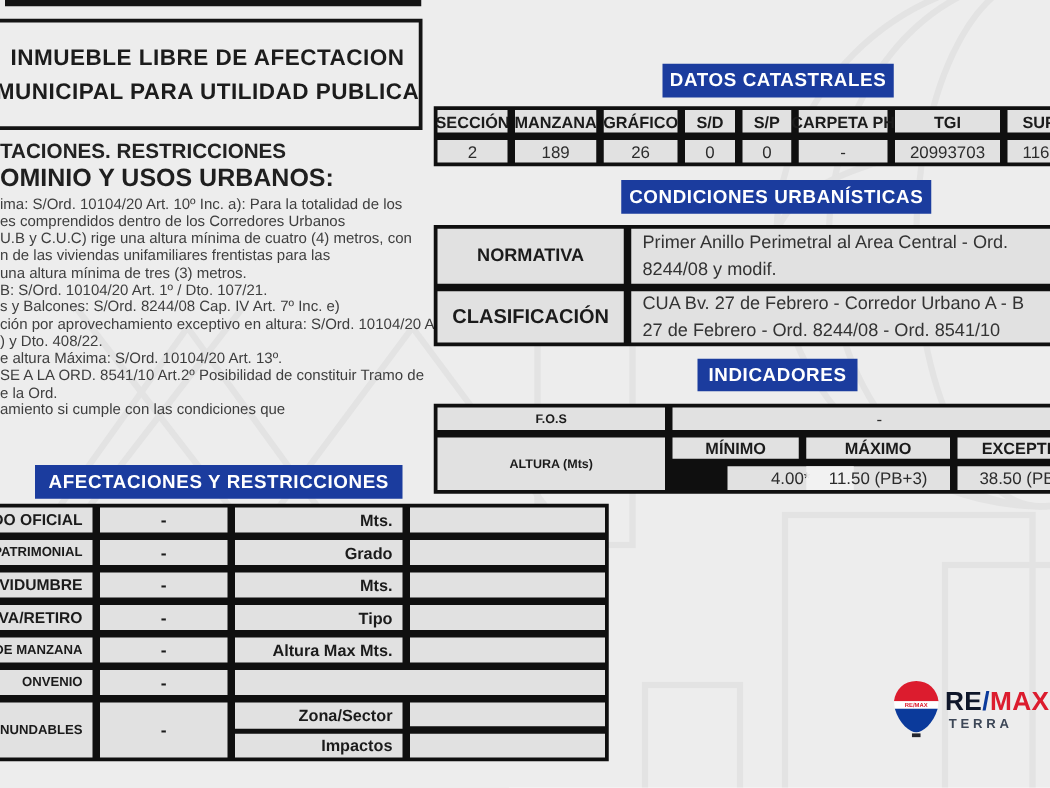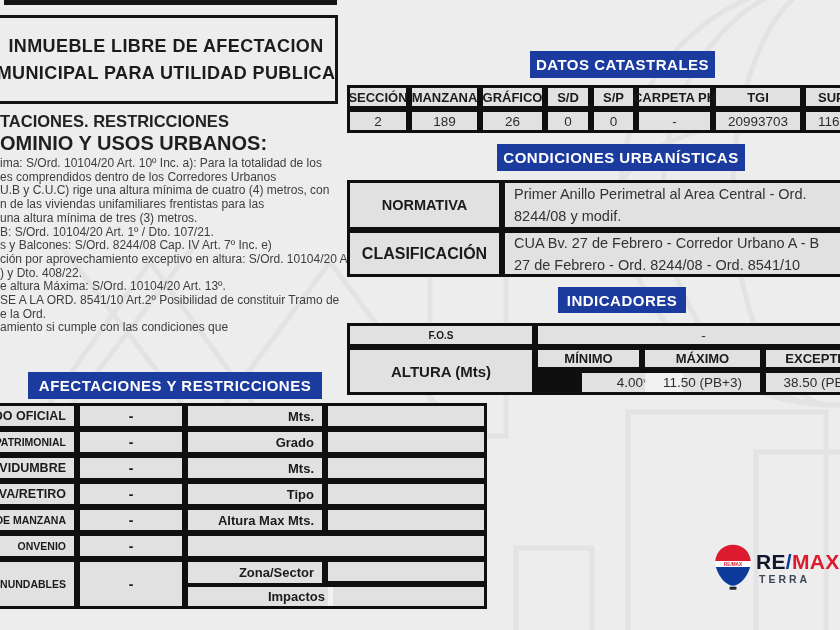--- a/index.html
+++ b/index.html
@@ -132,21 +132,21 @@
     <div class="cell txt" style="left:158px;top:53px;width:372px;height:41px;">
       <div>CUA Bv. 27 de Febrero - Corredor Urbano A - B</div>
       <div>27 de Febrero - Ord. 8244/08 - Ord. 8541/10</div>
     </div>
   </div>
 
   <div class="abs bluehead z" style="left:558px;top:287px;width:128px;height:26px;">INDICADORES</div>
   <div class="abs tbl z" style="left:347px;top:323px;width:525px;height:72px;">
     <div class="cell" style="left:3px;top:3px;width:182px;height:18px;font-size:10px;">F.O.S</div>
     <div class="cell val dash" style="left:191px;top:3px;width:331px;height:18px;">-</div>
-    <div class="cell" style="left:3px;top:27px;width:182px;height:42px;font-size:15px;">ALTURA (Mts)</div>
+    <div class="cell" style="left:3px;top:27px;width:182px;height:42px;font-size:10px;">ALTURA (Mts)</div>
     <div class="cell" style="left:191px;top:27px;width:101px;height:17px;">MÍNIMO</div>
     <div class="cell" style="left:298px;top:27px;width:115px;height:17px;">MÁXIMO</div>
     <div class="cell" style="left:419px;top:27px;width:103px;height:17px;">EXCEPTIV</div>
     <div class="cell val" style="left:191px;top:50px;width:101px;height:19px;margin-left:44px;">4.00*</div>
     <div class="cell val" style="left:298px;top:50px;width:115px;height:19px;">11.50 (PB+3)</div>
     <div class="cell val" style="left:419px;top:50px;width:103px;height:19px;">38.50 (PB+</div>
   </div>
 
   <div class="abs bluehead z" style="left:28px;top:372px;width:294px;height:27px;">AFECTACIONES Y RESTRICCIONES</div>
   <div class="abs tbl z" style="left:-80px;top:403px;width:567px;height:206px;">
@@ -177,21 +177,21 @@
     <div class="cell" style="left:408px;top:107px;width:156px;height:20px;"></div>
 
     <div class="cell right lbl-sm" style="left:3px;top:133px;width:151px;height:20px;">ONVENIO</div>
     <div class="cell dash" style="left:160px;top:133px;width:102px;height:20px;">-</div>
     <div class="cell" style="left:268px;top:133px;width:296px;height:20px;"></div>
 
     <div class="cell right lbl-sm" style="left:3px;top:159px;width:151px;height:44px;">INUNDABLES</div>
     <div class="cell dash" style="left:160px;top:159px;width:102px;height:44px;">-</div>
     <div class="cell right" style="left:268px;top:159px;width:134px;height:21px;">Zona/Sector</div>
     <div class="cell" style="left:408px;top:159px;width:156px;height:19px;"></div>
-    <div class="cell right" style="left:268px;top:184px;width:145px;height:19px;">Impactos</div>
+    <div class="cell right" style="left:268px;top:184px;width:134px;height:19px;">Impactos</div>
     <div class="cell" style="left:408px;top:184px;width:156px;height:19px;"></div>
   </div>
 
   <svg class="abs z" style="left:710px;top:543px;" width="46" height="48" viewBox="0 0 48 56">
     <path d="M24,2 C12.5,2 4.5,10 3.2,21 L44.8,21 C43.5,10 35.5,2 24,2 Z" fill="#dc1c2e"></path>
     <polygon points="3.2,21 44.8,21 44,28 4,28" fill="#ffffff"></polygon>
     <text x="24" y="26.6" text-anchor="middle" font-size="5.5" font-weight="bold" fill="#dc1c2e" font-family="Liberation Sans, sans-serif">RE/MAX</text>
     <path d="M4,28 L44,28 C40,42 30,50 24,50 C18,50 8,42 4,28 Z" fill="#0b3a9b"></path>
     <rect x="20" y="51" width="8" height="3.5" fill="#23252d"></rect>
   </svg>

